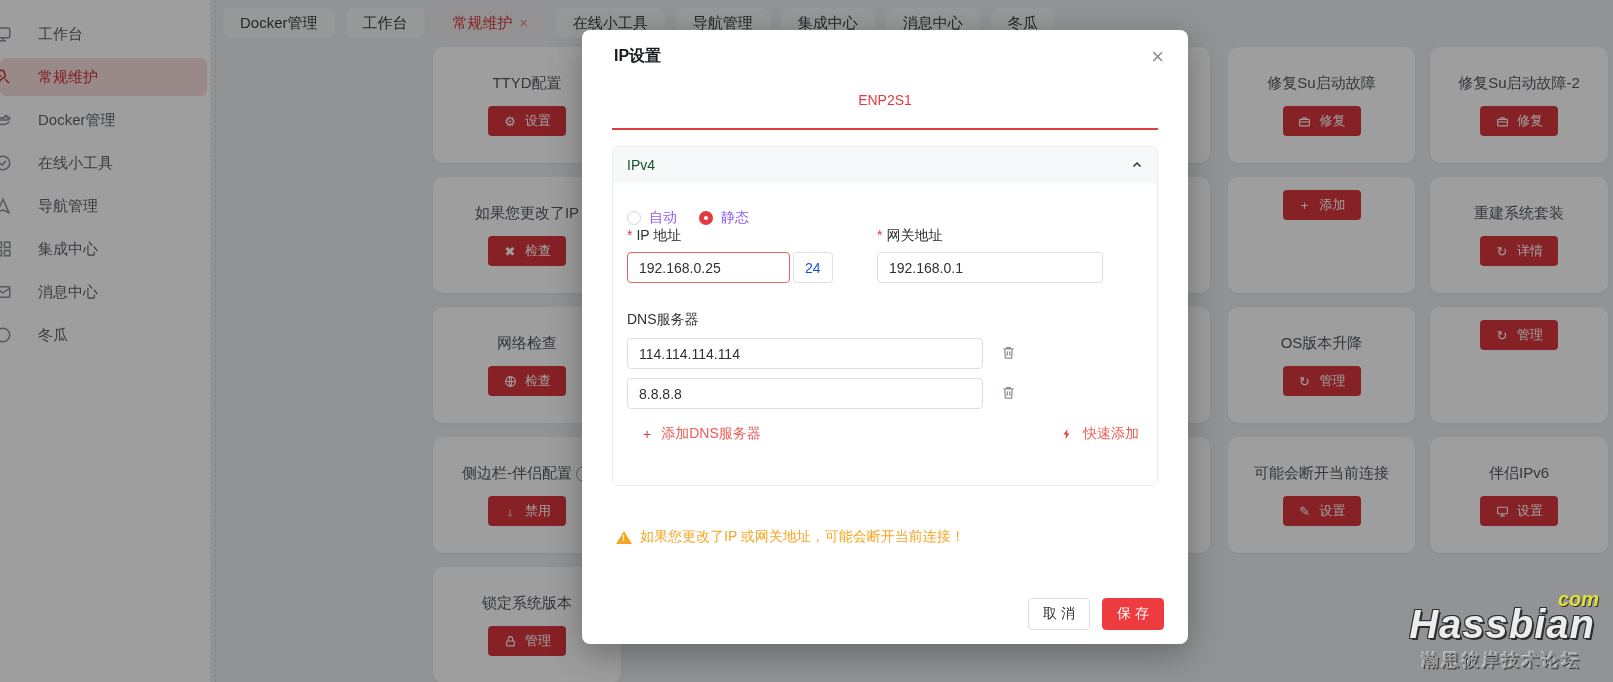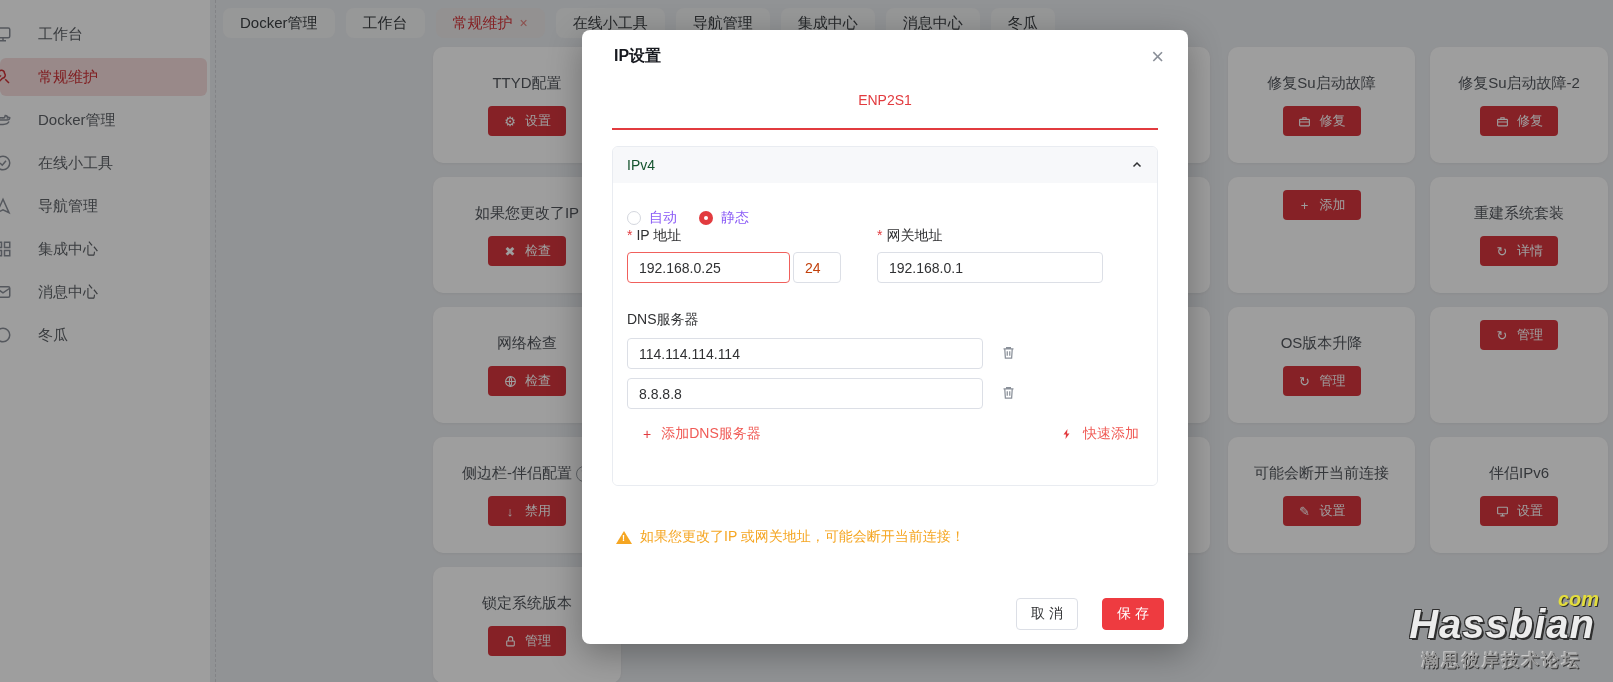--- a/index.html
+++ b/index.html
@@ -72,37 +72,37 @@
   .rdot.checked::after{content:"";position:absolute;left:5px;top:5px;width:4px;height:4px;border-radius:50%;background:#fff;}
   .form-row{display:flex;}
   .fcol1{width:228px;}
   .fcol2{width:226px;margin-left:22px;}
   .flabel{font-size:14px;color:#303133;margin-bottom:7px;}
   .req{color:#e23b3f;margin-right:4px;}
   .tin{height:31px;border:1px solid #dcdfe6;border-radius:4px;padding:0 11px;font-size:14px;
        color:#303133;box-sizing:border-box;font-family:inherit;outline:none;background:#fff;}
   .ip-wrap{display:flex;gap:3px;}
   .ip-input{width:163px;border-color:#f0605c;}
-  .prefix-input{width:48px;color:#c2410c;}
+  .prefix-input{width:40px;color:#1d4ed8;}
   .gw-input{width:226px;}
   .dns-label{font-size:14px;color:#303133;margin-top:28px;}
   .dns-row{display:flex;align-items:center;margin-top:9px;}
   .dns-input{width:356px;}
   .trash-btn{margin-left:18px;background:none;border:none;color:#8a9099;cursor:pointer;padding:0;display:flex;}
   .trash-btn svg{width:15px;height:15px;}
   .links-row{display:flex;justify-content:space-between;align-items:center;margin-top:16px;padding:0 4px 0 16px;}
   .link{display:inline-flex;align-items:center;gap:10px;font-size:14px;color:#f05a55;cursor:pointer;}
   .link .licon{color:#e23b3f;display:inline-flex;}
   .licon svg{width:12px;height:12px;}
   .warning{margin:42px 30px 0 34px;display:flex;align-items:center;gap:8px;
            color:#f5a623;font-size:14px;}
   .warn-tri{width:0;height:0;border-left:8px solid transparent;border-right:8px solid transparent;
             border-bottom:13px solid #f5a623;position:relative;}
   .warn-tri::after{content:"!";position:absolute;left:-2px;top:2px;font-size:9px;font-weight:bold;color:#fff;}
-  .m-footer{position:absolute;right:24px;bottom:14px;display:flex;gap:24px;}
+  .m-footer{position:absolute;right:24px;bottom:14px;display:flex;gap:12px;}
   .btn{height:32px;min-width:62px;padding:0 14px;border-radius:4px;font-size:14px;cursor:pointer;
        font-family:inherit;}
   .btn-cancel{background:#fff;border:1px solid #dcdfe6;color:#303133;}
   .btn-save{background:#ee3b40;border:1px solid #ee3b40;color:#fff;}
 </style>
 </head>
 <body>
 
 <div id="app">
 

